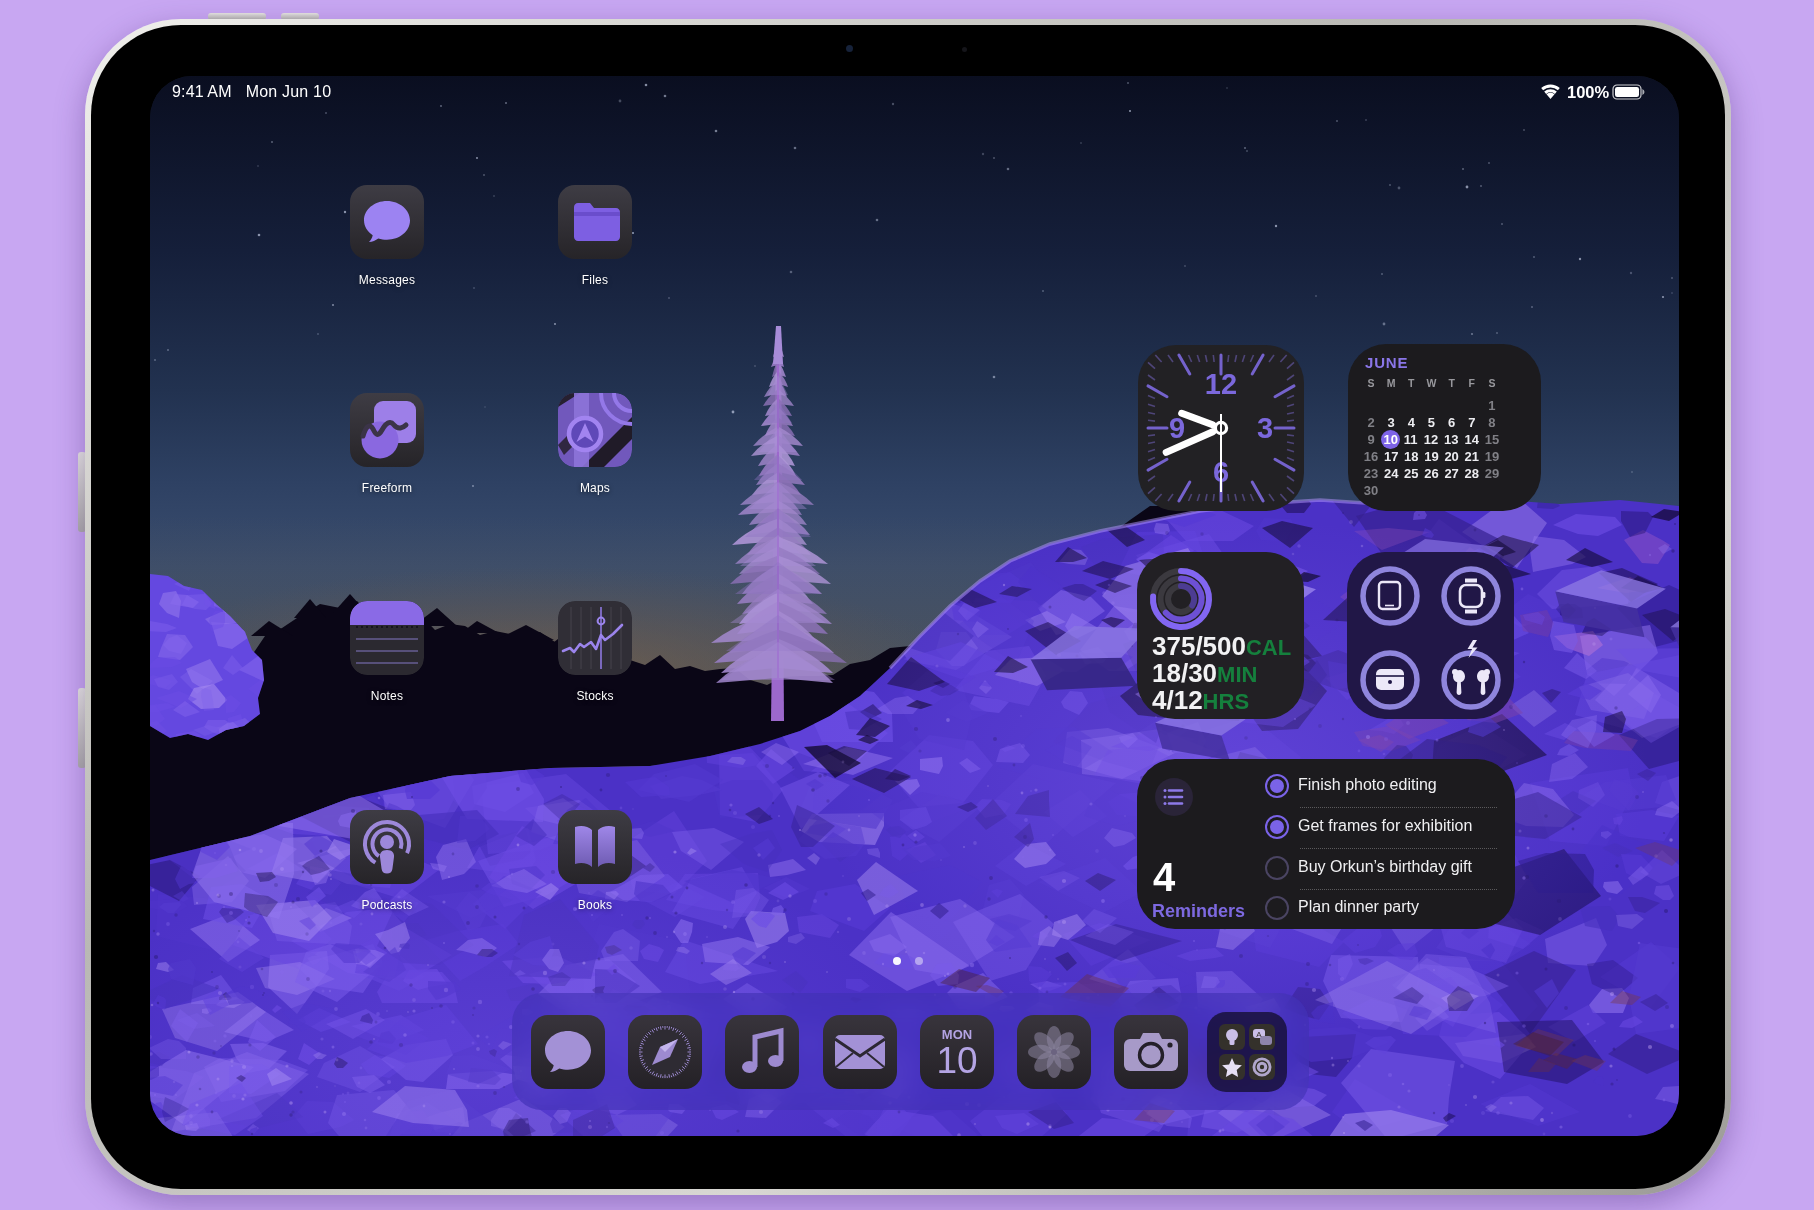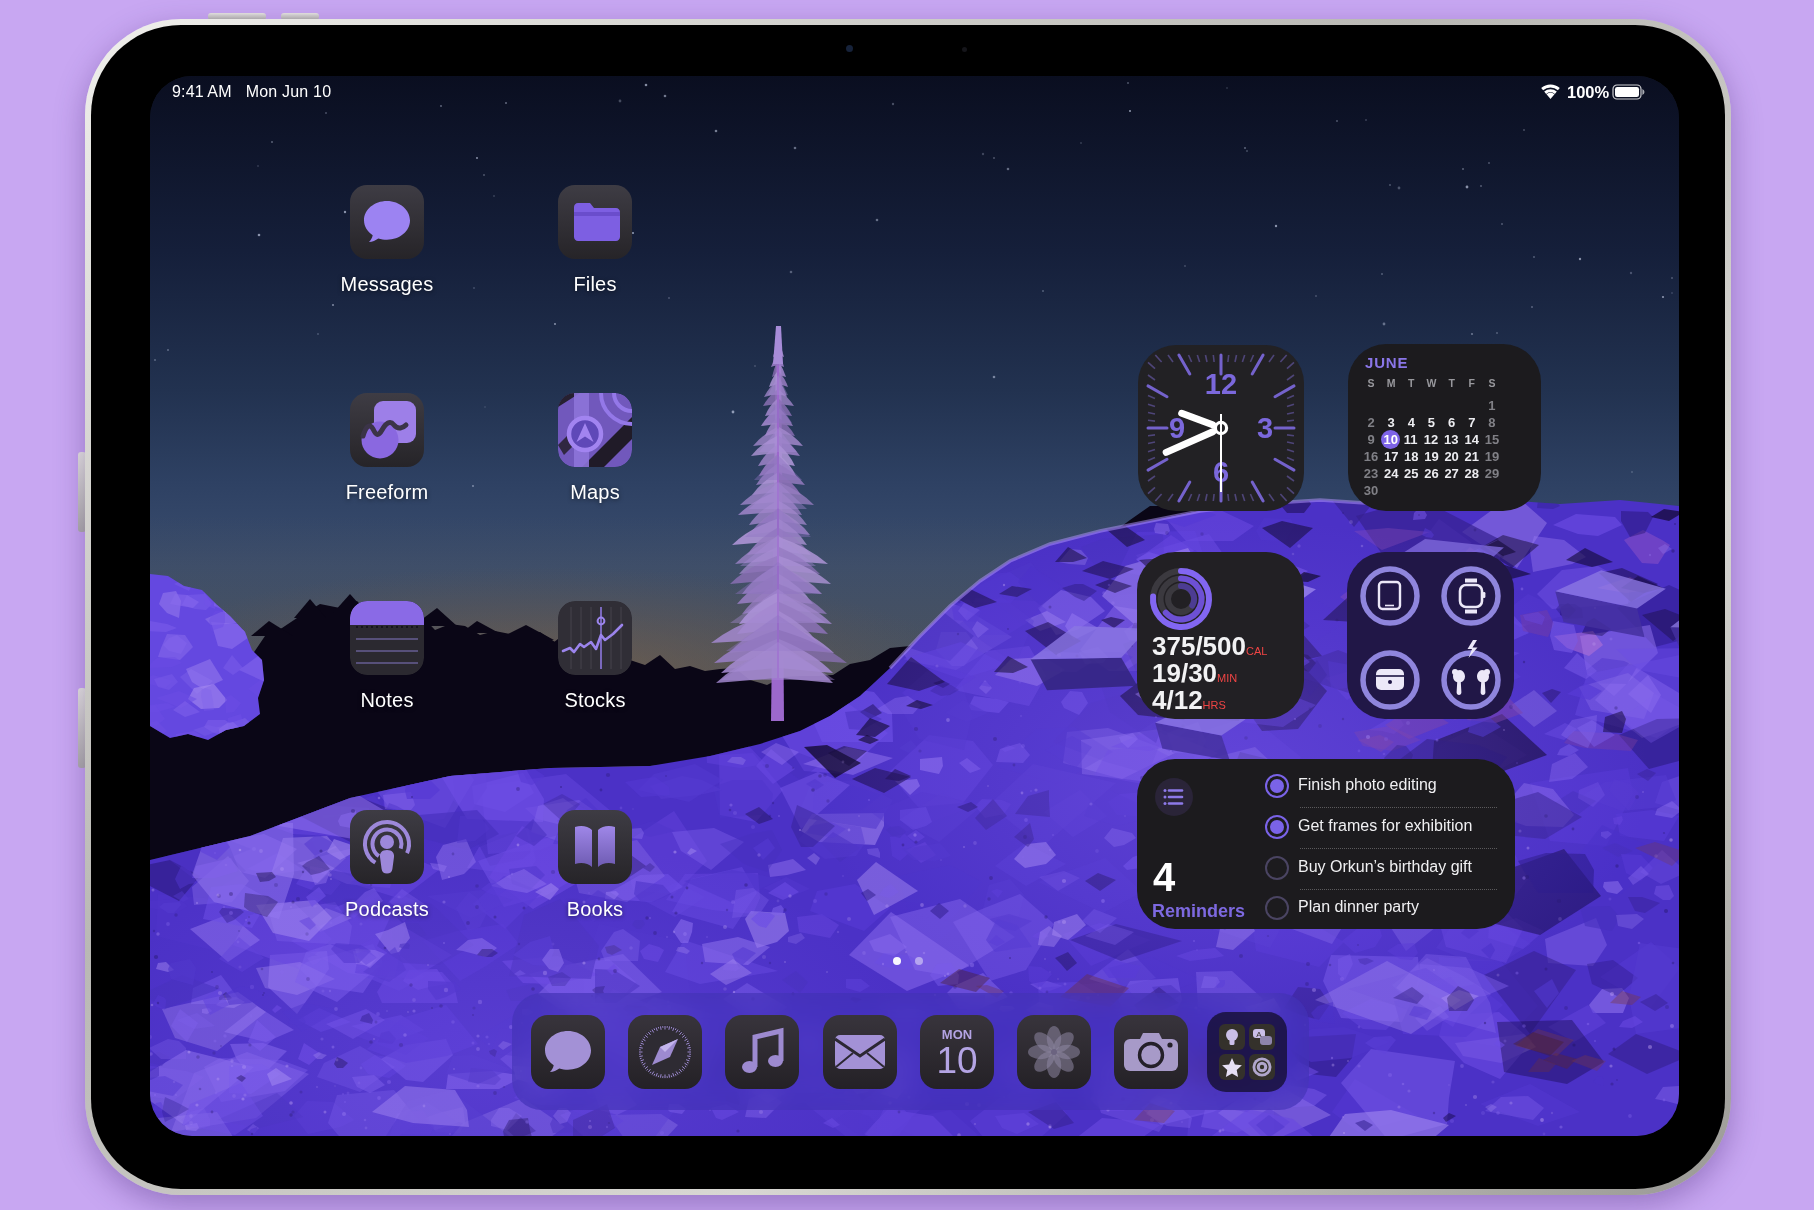--- a/index.html
+++ b/index.html
@@ -1,34 +1,34 @@
 <!DOCTYPE html>
 <html><head><meta charset="utf-8"><style>
 *{margin:0;padding:0;box-sizing:border-box}
 body{width:1814px;height:1210px;background:#c8a7f2;font-family:"Liberation Sans",sans-serif;overflow:hidden;position:relative}
 #frame{position:absolute;left:85px;top:19px;width:1646px;height:1176px;border-radius:96px;
 background:linear-gradient(145deg,#f0efec,#b9b8b4 40%,#d8d7d3 70%,#9a9995);box-shadow:0 10px 30px rgba(60,30,110,0.35);}
 #bezel{position:absolute;left:6px;top:6px;right:6px;bottom:6px;border-radius:90px;background:#000}
 #screen{position:absolute;left:150px;top:76px;width:1529px;height:1060px;border-radius:42px;overflow:hidden;background:#101426}
 .tile{position:absolute;overflow:hidden}
-.lbl{position:absolute;width:160px;text-align:center;color:#fff;font-size:20px;letter-spacing:0.2px;text-shadow:0 1px 4px rgba(0,0,0,0.55)}
+.lbl{position:absolute;width:160px;text-align:center;color:#fff;font-size:12px;letter-spacing:0.2px;text-shadow:0 1px 4px rgba(0,0,0,0.55)}
 #status{position:absolute;left:22px;top:7px;color:#fff;font-size:16px;font-weight:normal;letter-spacing:0.2px}
 #statusr{position:absolute;left:1390px;top:4px;color:#fff}
 .widget{position:absolute;overflow:hidden}
 .cal{position:absolute;left:1198px;top:268px;width:193px;height:167px;border-radius:38px;background:#1c1b1e;color:#fff}
 .calmon{position:absolute;left:17px;top:10px;font-size:15px;font-weight:bold;color:#8a76e8;letter-spacing:0.8px}
 .calhdr{position:absolute;left:13px;top:33px;width:141px;display:flex;justify-content:space-between}
 .calhdr span{width:20px;text-align:center;font-size:10.5px;font-weight:bold;color:#98989d}
 .calrow{position:absolute;left:13px;width:141px;display:flex;justify-content:space-between}
 .calrow span{display:inline-block;width:20px;height:17px;line-height:17px;text-align:center;font-size:13px;font-weight:bold}
 .wd{color:#ececf0}.we{color:#808086}
 .today{background:#7d63e8;border-radius:50%;color:#fff;width:19px !important;height:19px !important;line-height:19px !important;margin:-1px 0}
 .actline{position:absolute;left:15px;white-space:nowrap}
 .big{color:#f2f2f4;font-size:26px;font-weight:bold;letter-spacing:0px}
-.suf{color:#ef4444;font-size:11px;font-weight:normal}
+.suf{color:#15803d;font-size:22px;font-weight:bold}
 .rem{position:absolute;left:987px;top:683px;width:378px;height:170px;border-radius:38px;background:#1c1b1e}
 .remicon{position:absolute;left:17px;top:18px}
 .remnum{position:absolute;left:16px;top:96px;font-size:40px;font-weight:bold;color:#fff}
 .remttl{position:absolute;left:15px;top:142px;font-size:18px;font-weight:bold;color:#7d69e0}
 .rc{position:absolute;left:128px;width:24px;height:24px;border-radius:50%;border:2px solid #4a4462}
 .rc.done{border-color:#7a63e8}
 .rc.done::after{content:"";position:absolute;left:3px;top:3px;width:14px;height:14px;border-radius:50%;background:#7a63e8}
 .rtxt{position:absolute;left:161px;font-size:16px;color:#f0f0f2}
 .rsep{position:absolute;left:163px;width:197px;border-top:1.5px dotted rgba(255,255,255,0.28)}
 .dockbar{position:absolute;left:362px;top:917px;width:797px;height:117px;border-radius:30px;background:rgba(64,50,172,0.6);backdrop-filter:blur(14px) saturate(1.15)}
@@ -2037,21 +2037,21 @@
     </div>
 <div class="widget" style="left:987px;top:476px"><svg width="167" height="167" viewBox="0 0 167 167">
         <rect width="167" height="167" rx="38" fill="#222024"></rect>
         <circle cx="44" cy="47" r="28" fill="none" stroke="#3b393f" stroke-width="6"></circle>
         <circle cx="44" cy="47" r="20.5" fill="none" stroke="#3b393f" stroke-width="6"></circle>
         <circle cx="44" cy="47" r="13" fill="none" stroke="#3b393f" stroke-width="6"></circle>
         <path d="M44.0 19.0A28 28 0 1 1 16.1 44.6" fill="none" stroke="#8266f2" stroke-width="6" stroke-linecap="round"></path>
         <path d="M44.0 26.5A20.5 20.5 0 1 1 28.8 60.7" fill="none" stroke="#6d50d4" stroke-width="6" stroke-linecap="round"></path>
         <path d="M44.0 34.0A13 13 0 0 1 55.3 53.5" fill="none" stroke="#4c3c92" stroke-width="6" stroke-linecap="round"></path>
       </svg><div class="actline" style="top:79px"><span class="big">375/500</span><span class="suf">CAL</span></div>
-<div class="actline" style="top:106px"><span class="big">19/30</span><span class="suf">MIN</span></div>
+<div class="actline" style="top:106px"><span class="big">18/30</span><span class="suf">MIN</span></div>
 <div class="actline" style="top:133px"><span class="big">4/12</span><span class="suf">HRS</span></div></div>
 <div class="widget" style="left:1197px;top:476px"><svg width="167" height="167" viewBox="0 0 167 167">
         <rect width="167" height="167" rx="38" fill="#211747"></rect>
         <circle cx="43" cy="44" r="27" fill="none" stroke="#8f85dd" stroke-width="5.5"></circle>
         <circle cx="124" cy="44" r="27" fill="none" stroke="#8f85dd" stroke-width="5.5"></circle>
         <circle cx="43" cy="128" r="27" fill="none" stroke="#8f85dd" stroke-width="5.5"></circle>
         <circle cx="124" cy="128" r="27" fill="none" stroke="#8f85dd" stroke-width="5.5"></circle>
         <rect x="32" y="30" width="21" height="27" rx="3.5" fill="none" stroke="#ece8f8" stroke-width="2.4"></rect>
         <line x1="38" y1="53.5" x2="47" y2="53.5" stroke="#ece8f8" stroke-width="1.6"></line>
         <rect x="113" y="33" width="22" height="22" rx="6" fill="none" stroke="#ece8f8" stroke-width="2.6"></rect>

